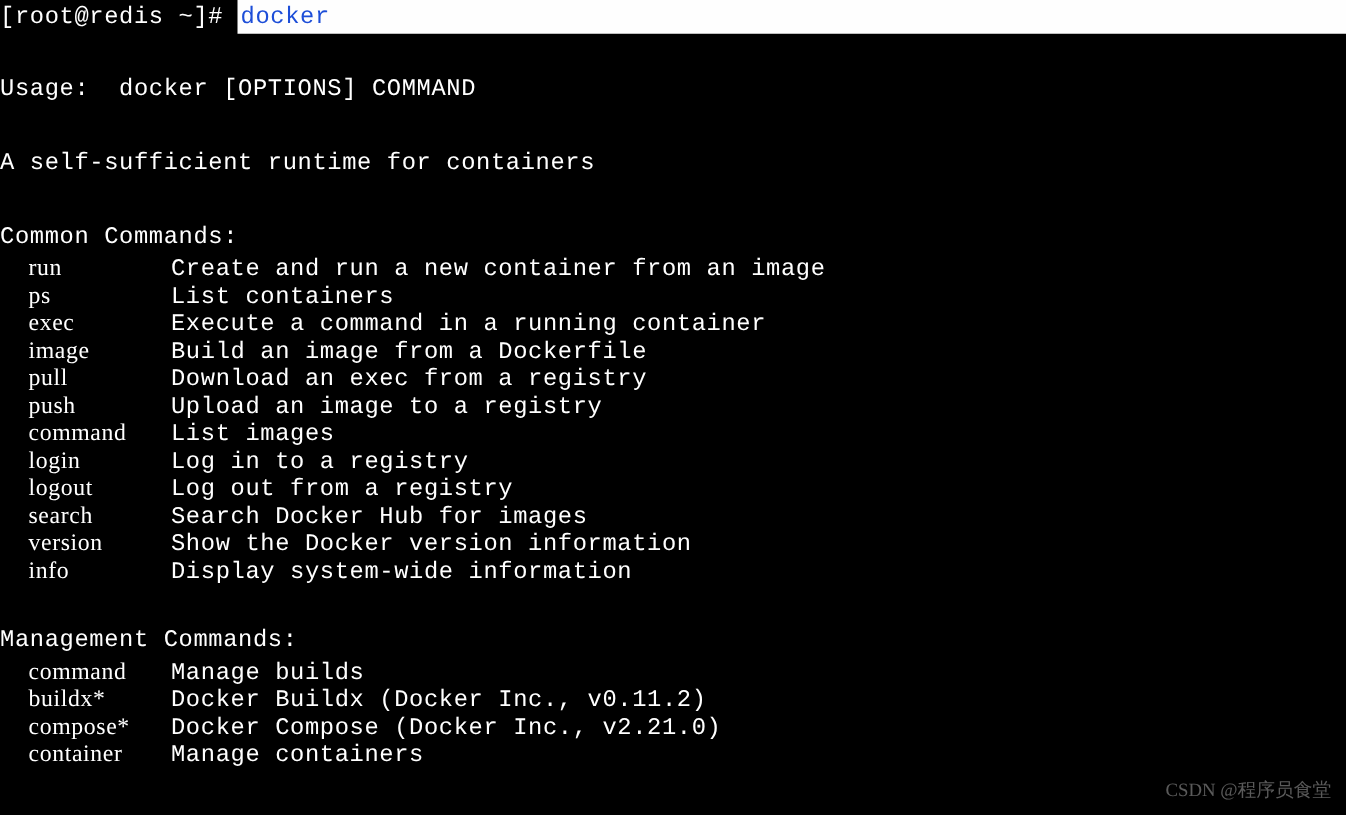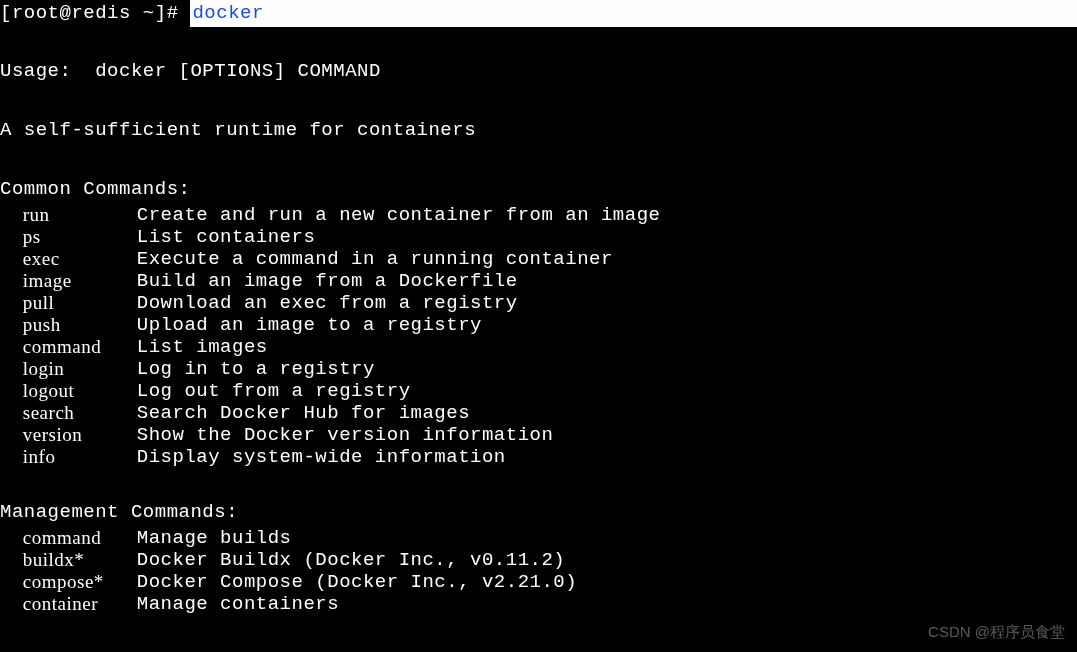--- a/index.html
+++ b/index.html
@@ -59,21 +59,21 @@
     }
     .cmd-desc {
       display: inline-block;
     }
     .watermark {
       position: absolute;
       bottom: 10px;
       right: 12px;
       color: rgba(200, 200, 200, 0.45);
       font-size: 15px;
-      font-family: Liberation Sans, sans-serif;
+      font-family: Liberation Serif, serif;
       letter-spacing: 0;
     }
     .blank-line {
       height: 1.5em;
     }
   </style>
 </head>
 <body>
 
 <div class="terminal">

